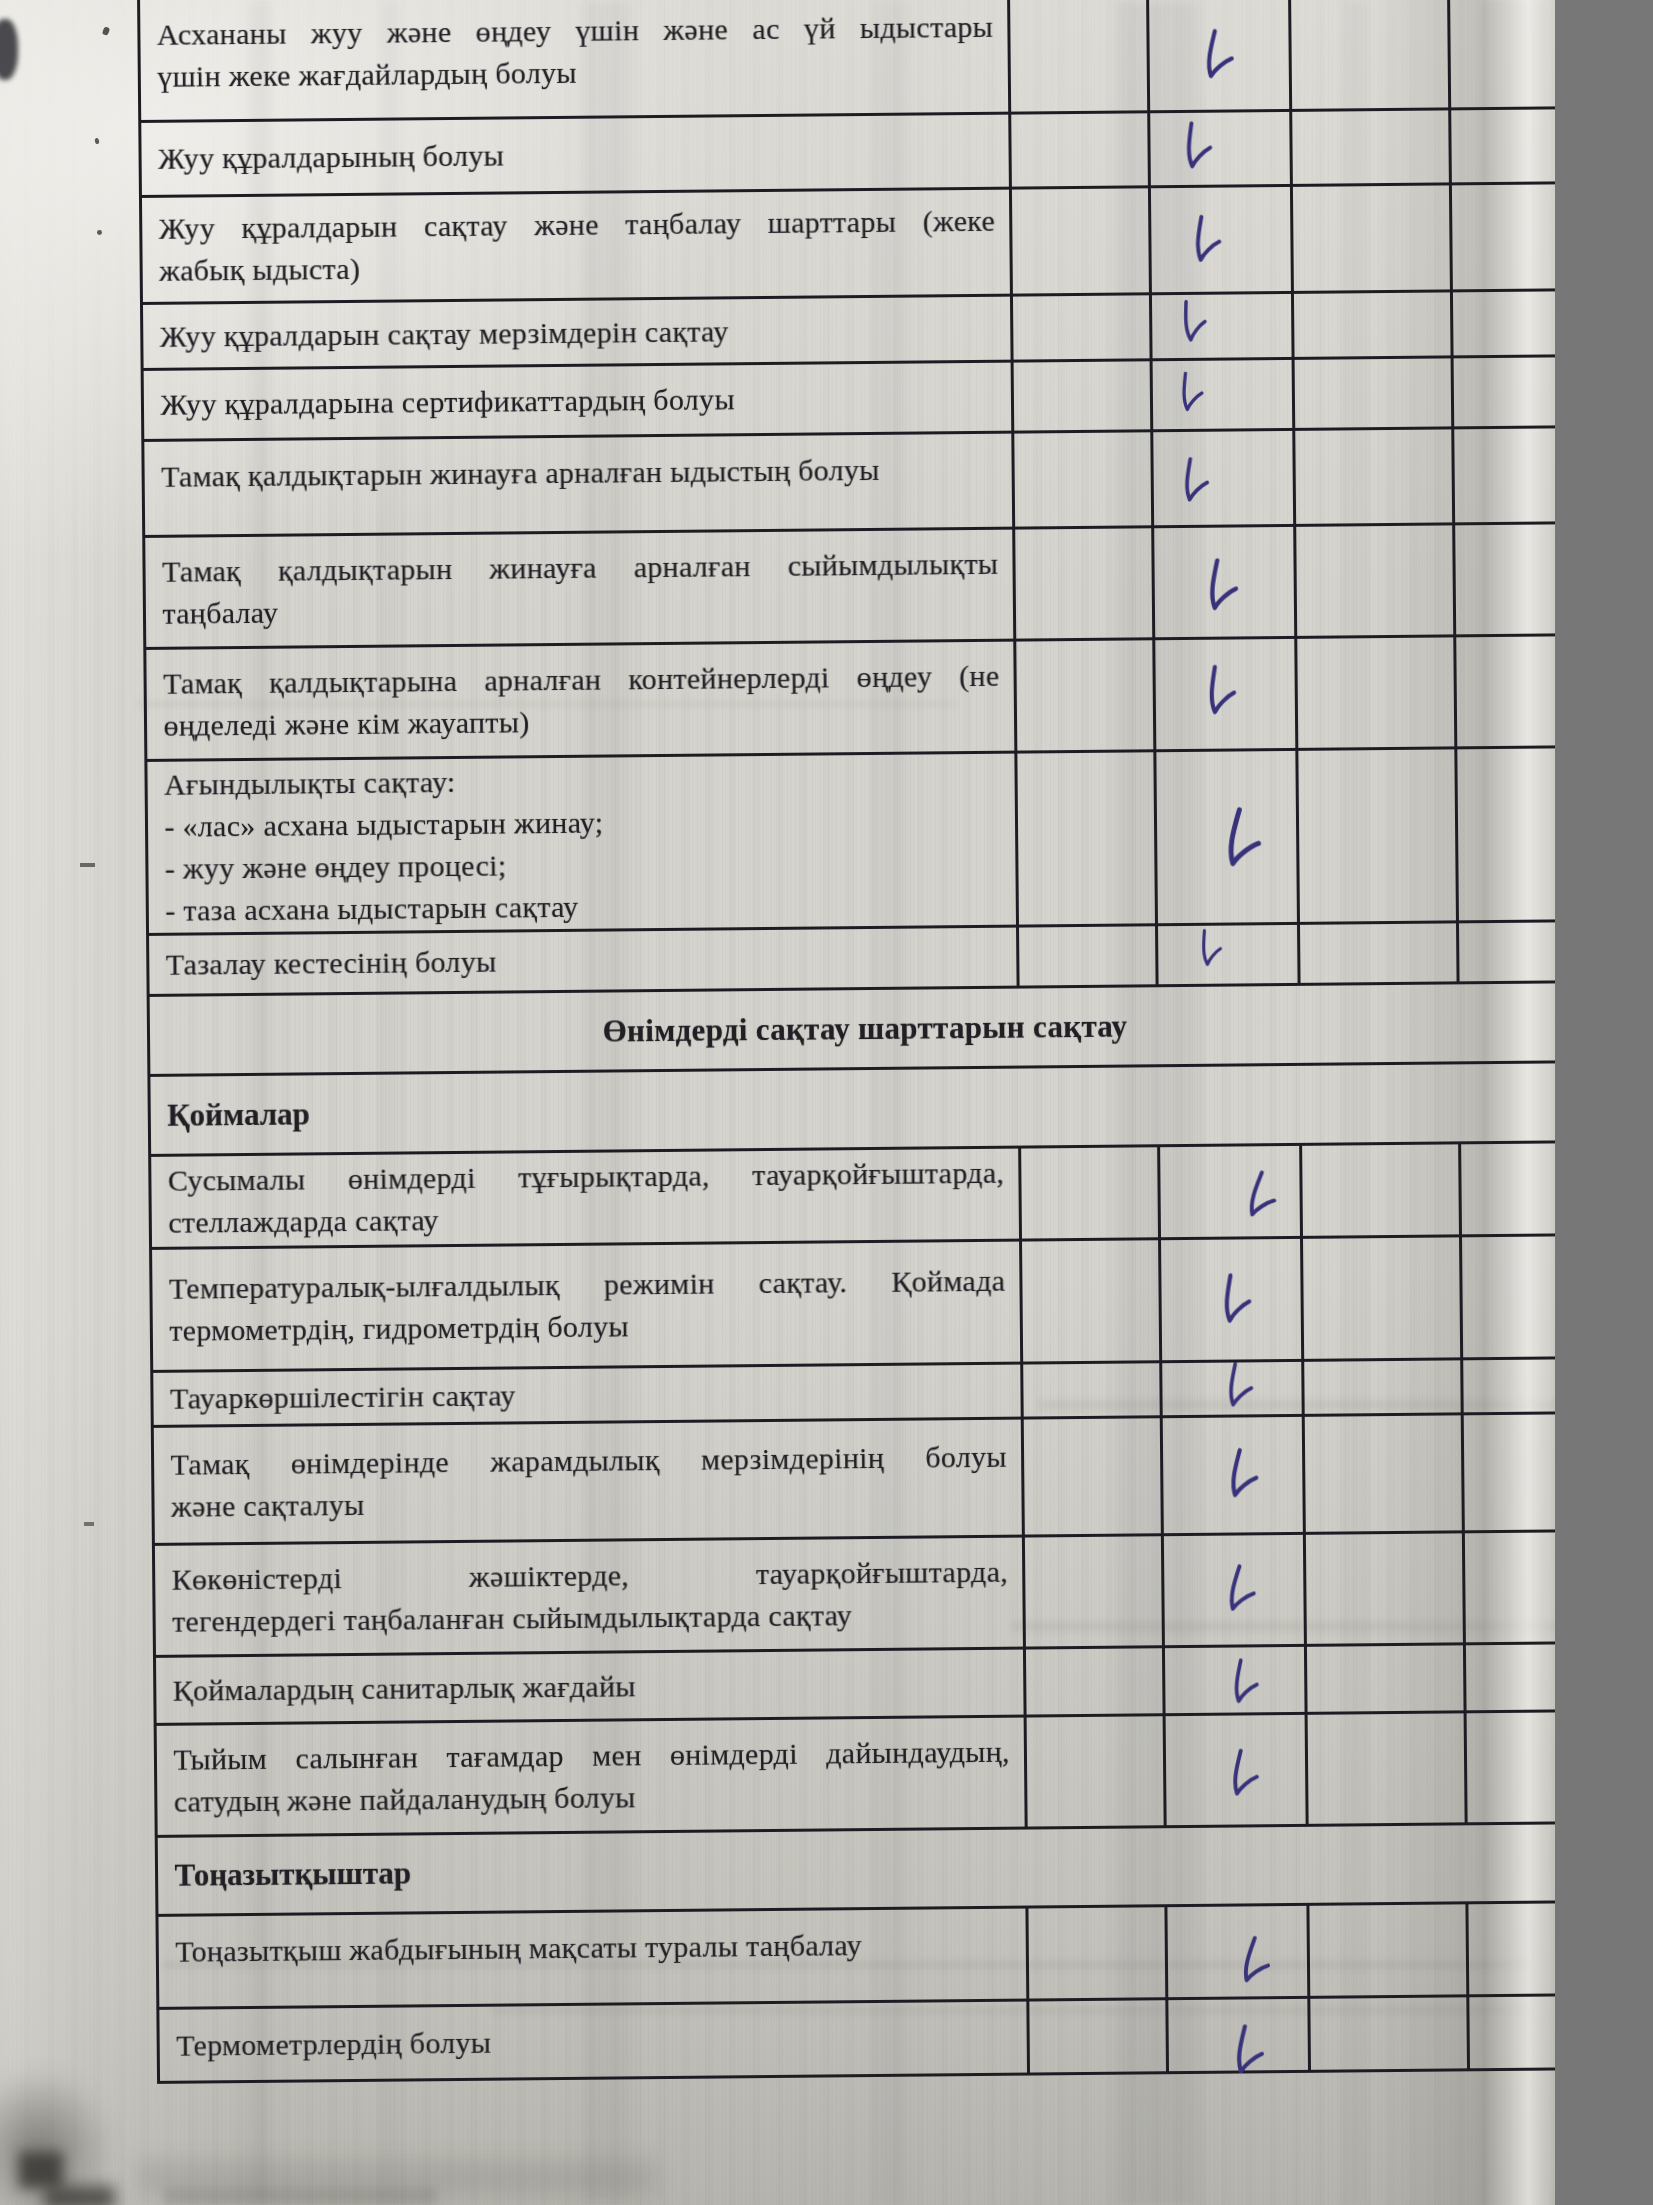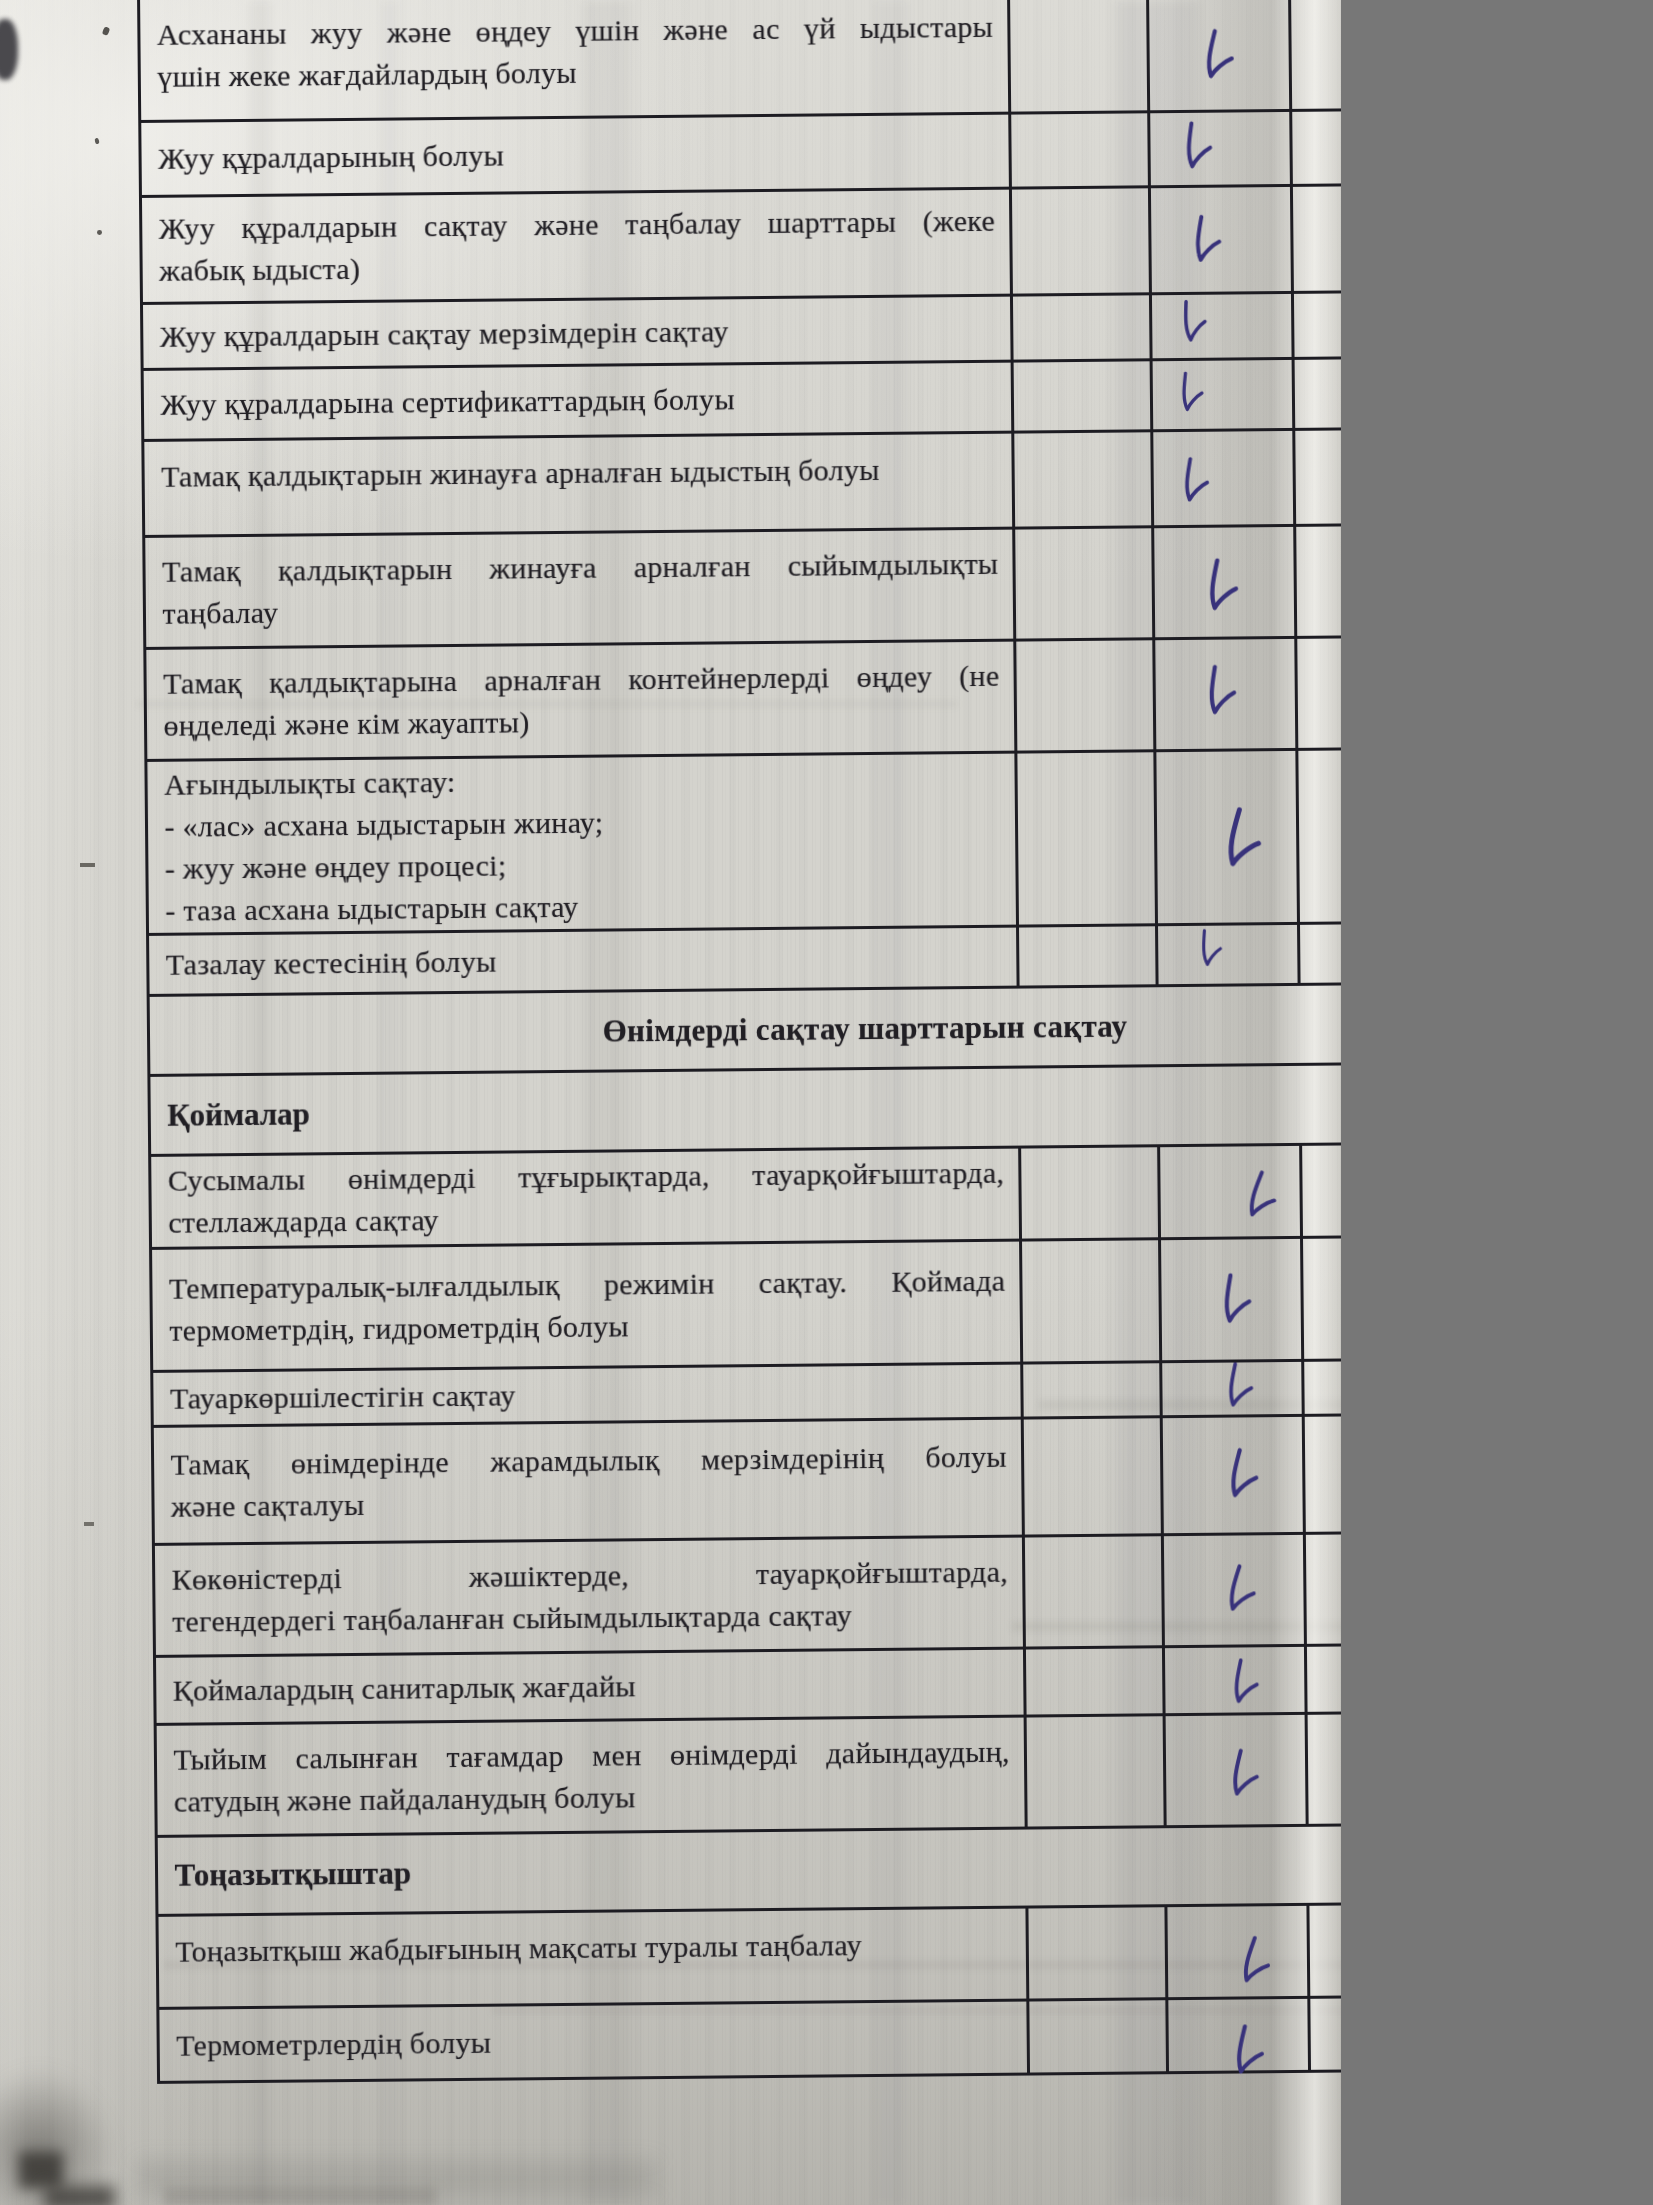--- a/index.html
+++ b/index.html
@@ -1,17 +1,17 @@
 <!DOCTYPE html>
 <html style="font-size:8.8px"><head>
 <meta charset="utf-8">
 <style>
   html,body{margin:0;padding:0;background:#777;}
   .photo{
-    position:relative; width:1341px; height:2205px; overflow:hidden;
+    position:relative; width:1555px; height:2205px; overflow:hidden;
     font-family:"Liberation Serif","DejaVu Serif",serif;
     background-color:#d4d3cd;
     background-image:
       radial-gradient(ellipse 820px 602px at 10% 6%, rgba(243,242,238,.8), rgba(243,242,238,0) 72%),
       linear-gradient(92deg, rgba(236,235,230,.55) 0%, rgba(222,221,216,.25) 9%, rgba(0,0,0,0) 20%),
       linear-gradient(178deg, rgba(229,228,223,.5) 0%, rgba(0,0,0,0) 28%, rgba(0,0,0,0) 58%, rgba(150,148,141,.28) 88%, rgba(128,126,119,.38) 100%),
       repeating-linear-gradient(90deg, rgba(95,95,100,.05) 0 1.1px, rgba(0,0,0,0) 1.1px 3.3px, rgba(120,120,125,.035) 3.3px 4.4px, rgba(0,0,0,0) 4.4px 8.2px),
       repeating-linear-gradient(90deg, rgba(80,80,85,.03) 0 7.7px, rgba(0,0,0,0) 7.7px 23.5px);
   }
   .vband{position:absolute; top:0; height:100%; filter:blur(4.4px); pointer-events:none;}

